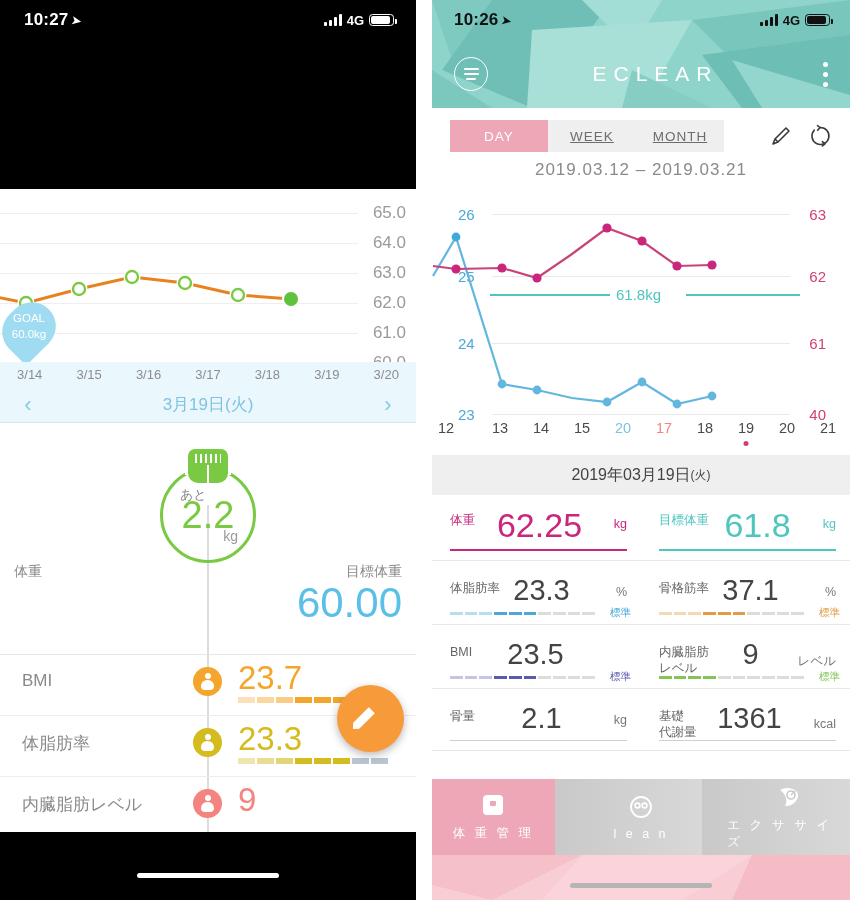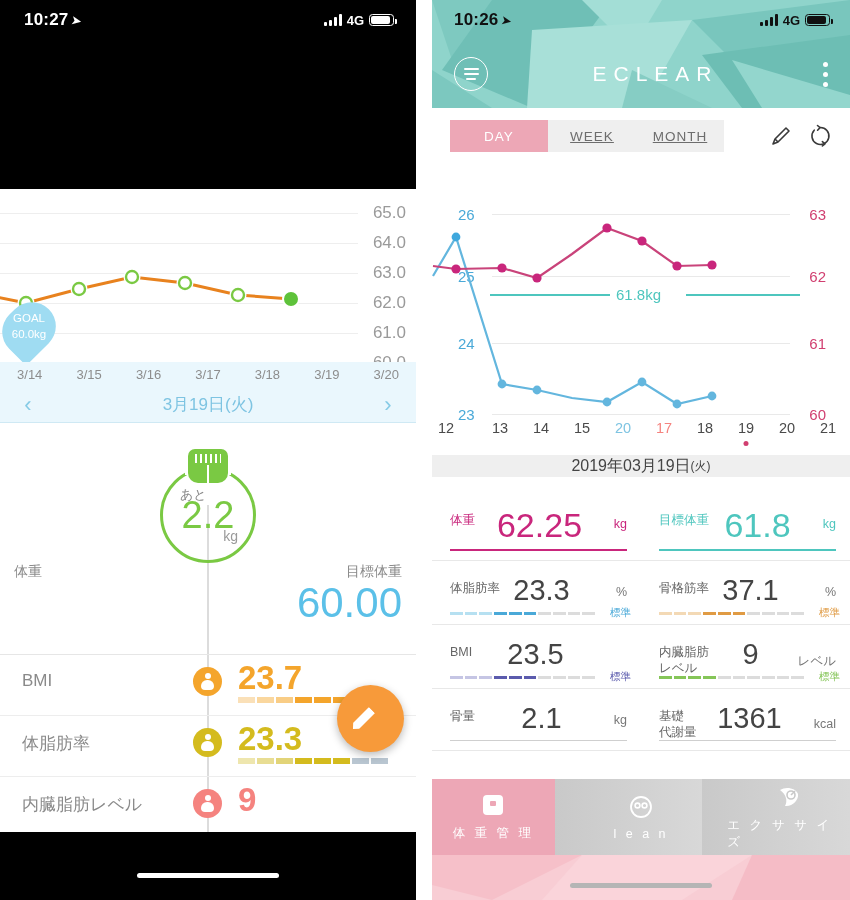--- a/index.html
+++ b/index.html
@@ -95,21 +95,21 @@
   .big-lbl { font-size:14px; color:#8a8a8a; }
   .big-val { font-size:42px; color:#5bc0e8; font-weight:300; line-height:1.05; }
 
   .mrow { position:absolute; left:0; right:0; height:61px; border-bottom:1px solid #ededed; }
   .mrow-lbl { position:absolute; left:22px; top:16px; font-size:17px; color:#8a8a8a; }
   .mrow-ico { position:absolute; left:193px; top:12px; width:29px; height:29px; border-radius:50%;
               display:flex; align-items:center; justify-content:center; }
   .mrow-ico .person { width:15px; height:17px; position:relative; }
   .mrow-ico .person::before{content:"";position:absolute;left:4.5px;top:0;width:6px;height:6px;background:#fff;border-radius:50%;}
   .mrow-ico .person::after{content:"";position:absolute;left:1px;top:7px;width:13px;height:10px;background:#fff;border-radius:6px 6px 4px 4px;}
-  .mrow-val { position:absolute; left:238px; top:4px; font-size:33px; font-weight:700; }
+  .mrow-val { position:absolute; left:238px; top:4px; font-size:33px; font-weight:400; }
   .mrow-seg { position:absolute; left:238px; top:42px; display:flex; gap:2px; }
   .mrow-seg i { display:block; width:17px; height:6px; }
   .mrow-std { position:absolute; left:365px; top:41px; font-size:11px; color:#9a9a9a; }
 
   .fab {
     position:absolute; right:12px; bottom:80px; width:67px; height:67px; border-radius:50%;
     background:#f79a3a; box-shadow:0 3px 8px rgba(0,0,0,.28);
     display:flex; align-items:center; justify-content:center; z-index:5;
   }
   .fab .pencil { width:30px; height:30px; position:relative; }
@@ -149,21 +149,21 @@
   .r-chart { position:absolute; top:196px; left:0; right:0; height:230px; }
   .r-grid { position:absolute; left:60px; right:60px; height:1px; background:#e9e9e9; }
   .r-ylabL { position:absolute; left:26px; font-size:15px; color:#4aa9d8; transform:translateY(-50%); }
   .r-ylabR { position:absolute; right:24px; font-size:15px; color:#d13f70; transform:translateY(-50%); }
   .r-goal-line { position:absolute; height:2px; background:#4ec6be; }
   .r-goal-txt { position:absolute; font-size:15px; color:#4ec6be; transform:translateY(-50%); }
   .r-xaxis { position:absolute; top:420px; left:0; right:0; height:22px; }
   .r-xtick { position:absolute; font-size:14.5px; color:#4a4a4a; transform:translateX(-50%); }
   .r-xdot { position:absolute; width:5px; height:5px; border-radius:50%; background:#d13f70; transform:translateX(-50%); }
 
-  .r-datehdr { position:absolute; top:455px; left:0; right:0; height:22px; background:#efefef;
+  .r-datehdr { position:absolute; top:455px; left:0; right:0; height:40px; background:#efefef;
                display:flex; align-items:center; justify-content:center; font-size:16px; color:#444; }
   .r-datehdr .sm { font-size:12px; }
 
   .r-table { position:absolute; top:493px; left:0; right:0; }
   .r-trow { position:relative; display:flex; border-bottom:1px solid #e8e8e8; }
   .r-cell { flex:1; position:relative; padding:14px 16px 12px 18px; }
   .r-cell .clab { font-size:12.5px; color:#666; position:absolute; left:18px; top:20px; line-height:1.25; }
   .r-cell .cval { font-size:29px; color:#444; font-weight:300; text-align:center; margin:0 44px 0 50px; line-height:1.1; }
   .r-cell .cunit { font-size:12.5px; color:#777; position:absolute; right:14px; top:24px; }
   .r-cell .cbar { position:absolute; left:18px; right:46px; bottom:9px; height:3px; display:flex; gap:2px; }
@@ -405,36 +405,37 @@
       </div>
       <div class="ico-refresh">
         <svg width="24" height="24" viewBox="0 0 24 24">
           <path d="M12 3.5 A8.5 8.5 0 1 1 6.2 6.2" fill="none" stroke="#3a3a3a" stroke-width="1.6" stroke-linecap="round"></path>
           <polyline points="9.5,1.5 12,3.6 9.6,6.2" fill="none" stroke="#3a3a3a" stroke-width="1.6" stroke-linecap="round" stroke-linejoin="round"></polyline>
           <polyline points="14.4,17.6 17,19.8 14.4,22" fill="none" stroke="#3a3a3a" stroke-width="1.6" stroke-linecap="round" stroke-linejoin="round"></polyline>
         </svg>
       </div>
     </div>
 
+    <div class="r-range">2019.03.12 – 2019.03.21</div>
 
     <div class="r-chart">
       <div class="r-grid" style="top:18px"></div>
       <div class="r-grid" style="top:80px"></div>
       <div class="r-grid" style="top:147px"></div>
       <div class="r-grid" style="top:218px"></div>
 
       <div class="r-ylabL" style="top:18px">26</div>
       <div class="r-ylabL" style="top:80px">25</div>
       <div class="r-ylabL" style="top:147px">24</div>
       <div class="r-ylabL" style="top:218px">23</div>
 
       <div class="r-ylabR" style="top:18px">63</div>
       <div class="r-ylabR" style="top:80px">62</div>
       <div class="r-ylabR" style="top:147px">61</div>
-      <div class="r-ylabR" style="top:218px">60</div>
+      <div class="r-ylabR" style="top:218px">40</div>
 
       <svg width="418" height="230" viewBox="0 0 418 230" style="position:absolute;left:0;top:0">
 
         <polyline points="1,80 24,41 70,188 105,194 140,202 175,206 210,186 245,208 280,200" fill="none" stroke="#63b6de" stroke-width="2.2"></polyline>
         <circle cx="24" cy="41" r="4.4" fill="#3fa8dd"></circle>
         <circle cx="70" cy="188" r="4.4" fill="#63b6de"></circle>
         <circle cx="105" cy="194" r="4.4" fill="#63b6de"></circle>
         <circle cx="175" cy="206" r="4.4" fill="#63b6de"></circle>
         <circle cx="210" cy="186" r="4.4" fill="#63b6de"></circle>
         <circle cx="245" cy="208" r="4.4" fill="#63b6de"></circle>

